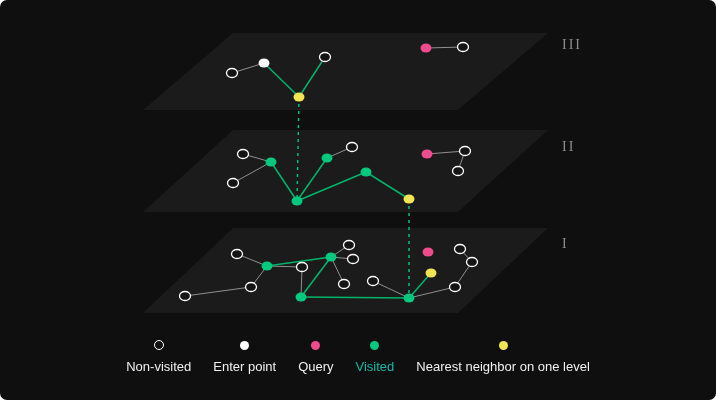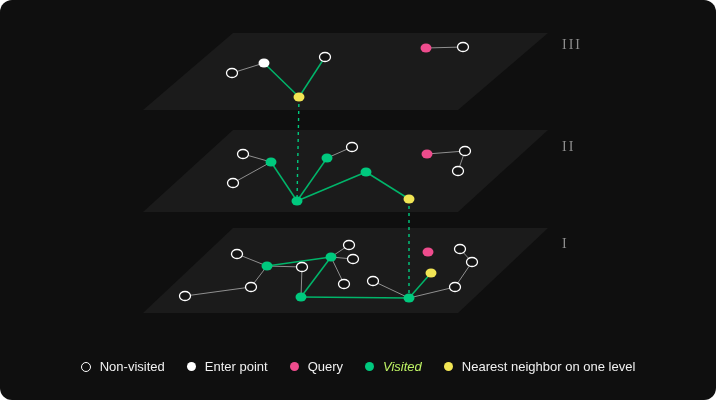--- a/index.html
+++ b/index.html
@@ -1,21 +1,21 @@
 <!DOCTYPE html>
 <html><head>
 <meta charset="utf-8">
 <style>
   html, body { margin: 0; padding: 0; background: #ffffff; }
   .card {
     position: relative;
     width: 716px;
     height: 400px;
     background: #0f0f0f;
-    border-radius: 12px;
+    border-radius: 7px;
     overflow: hidden;
     font-family: "Liberation Sans", sans-serif;
   }
   .diagram-svg { position: absolute; left: 0; top: 0; }
   .level-label {
     font-family: "Liberation Serif", serif;
     font-size: 14px;
     letter-spacing: 2px;
   }
   .legend {
@@ -28,20 +28,21 @@
     align-items: center;
     gap: 22px;
   }
   .legend-item {
     display: flex;
     align-items: center;
     gap: 9px;
     font-size: 13px;
     color: #f0f0f0;
     white-space: nowrap;
+    flex-direction: column;
   }
   .swatch {
     width: 9px;
     height: 9px;
     border-radius: 50%;
     display: inline-block;
     flex: 0 0 auto;
   }
 </style>
 </head>
@@ -128,21 +129,21 @@
       <span>Non-visited</span>
     </div>
     <div class="legend-item" style="color: rgb(240, 240, 240);">
       <span class="swatch" style="background: rgb(255, 255, 255);"></span>
       <span>Enter point</span>
     </div>
     <div class="legend-item" style="color: rgb(240, 240, 240); text-align: right;">
       <span class="swatch" style="background: rgb(238, 76, 141);"></span>
       <span>Query</span>
     </div>
-    <div class="legend-item" style="color: #bef264; font-style: italic;">
+    <div class="legend-item" style="color: #14b8a6;">
       <span class="swatch" style="background: rgb(0, 201, 126);"></span>
       <span>Visited</span>
     </div>
     <div class="legend-item" style="color: rgb(240, 240, 240); justify-content: space-between;">
       <span class="swatch" style="background: rgb(241, 229, 84);"></span>
       <span>Nearest neighbor on one level</span>
     </div>
   </div>
 </div>
 

